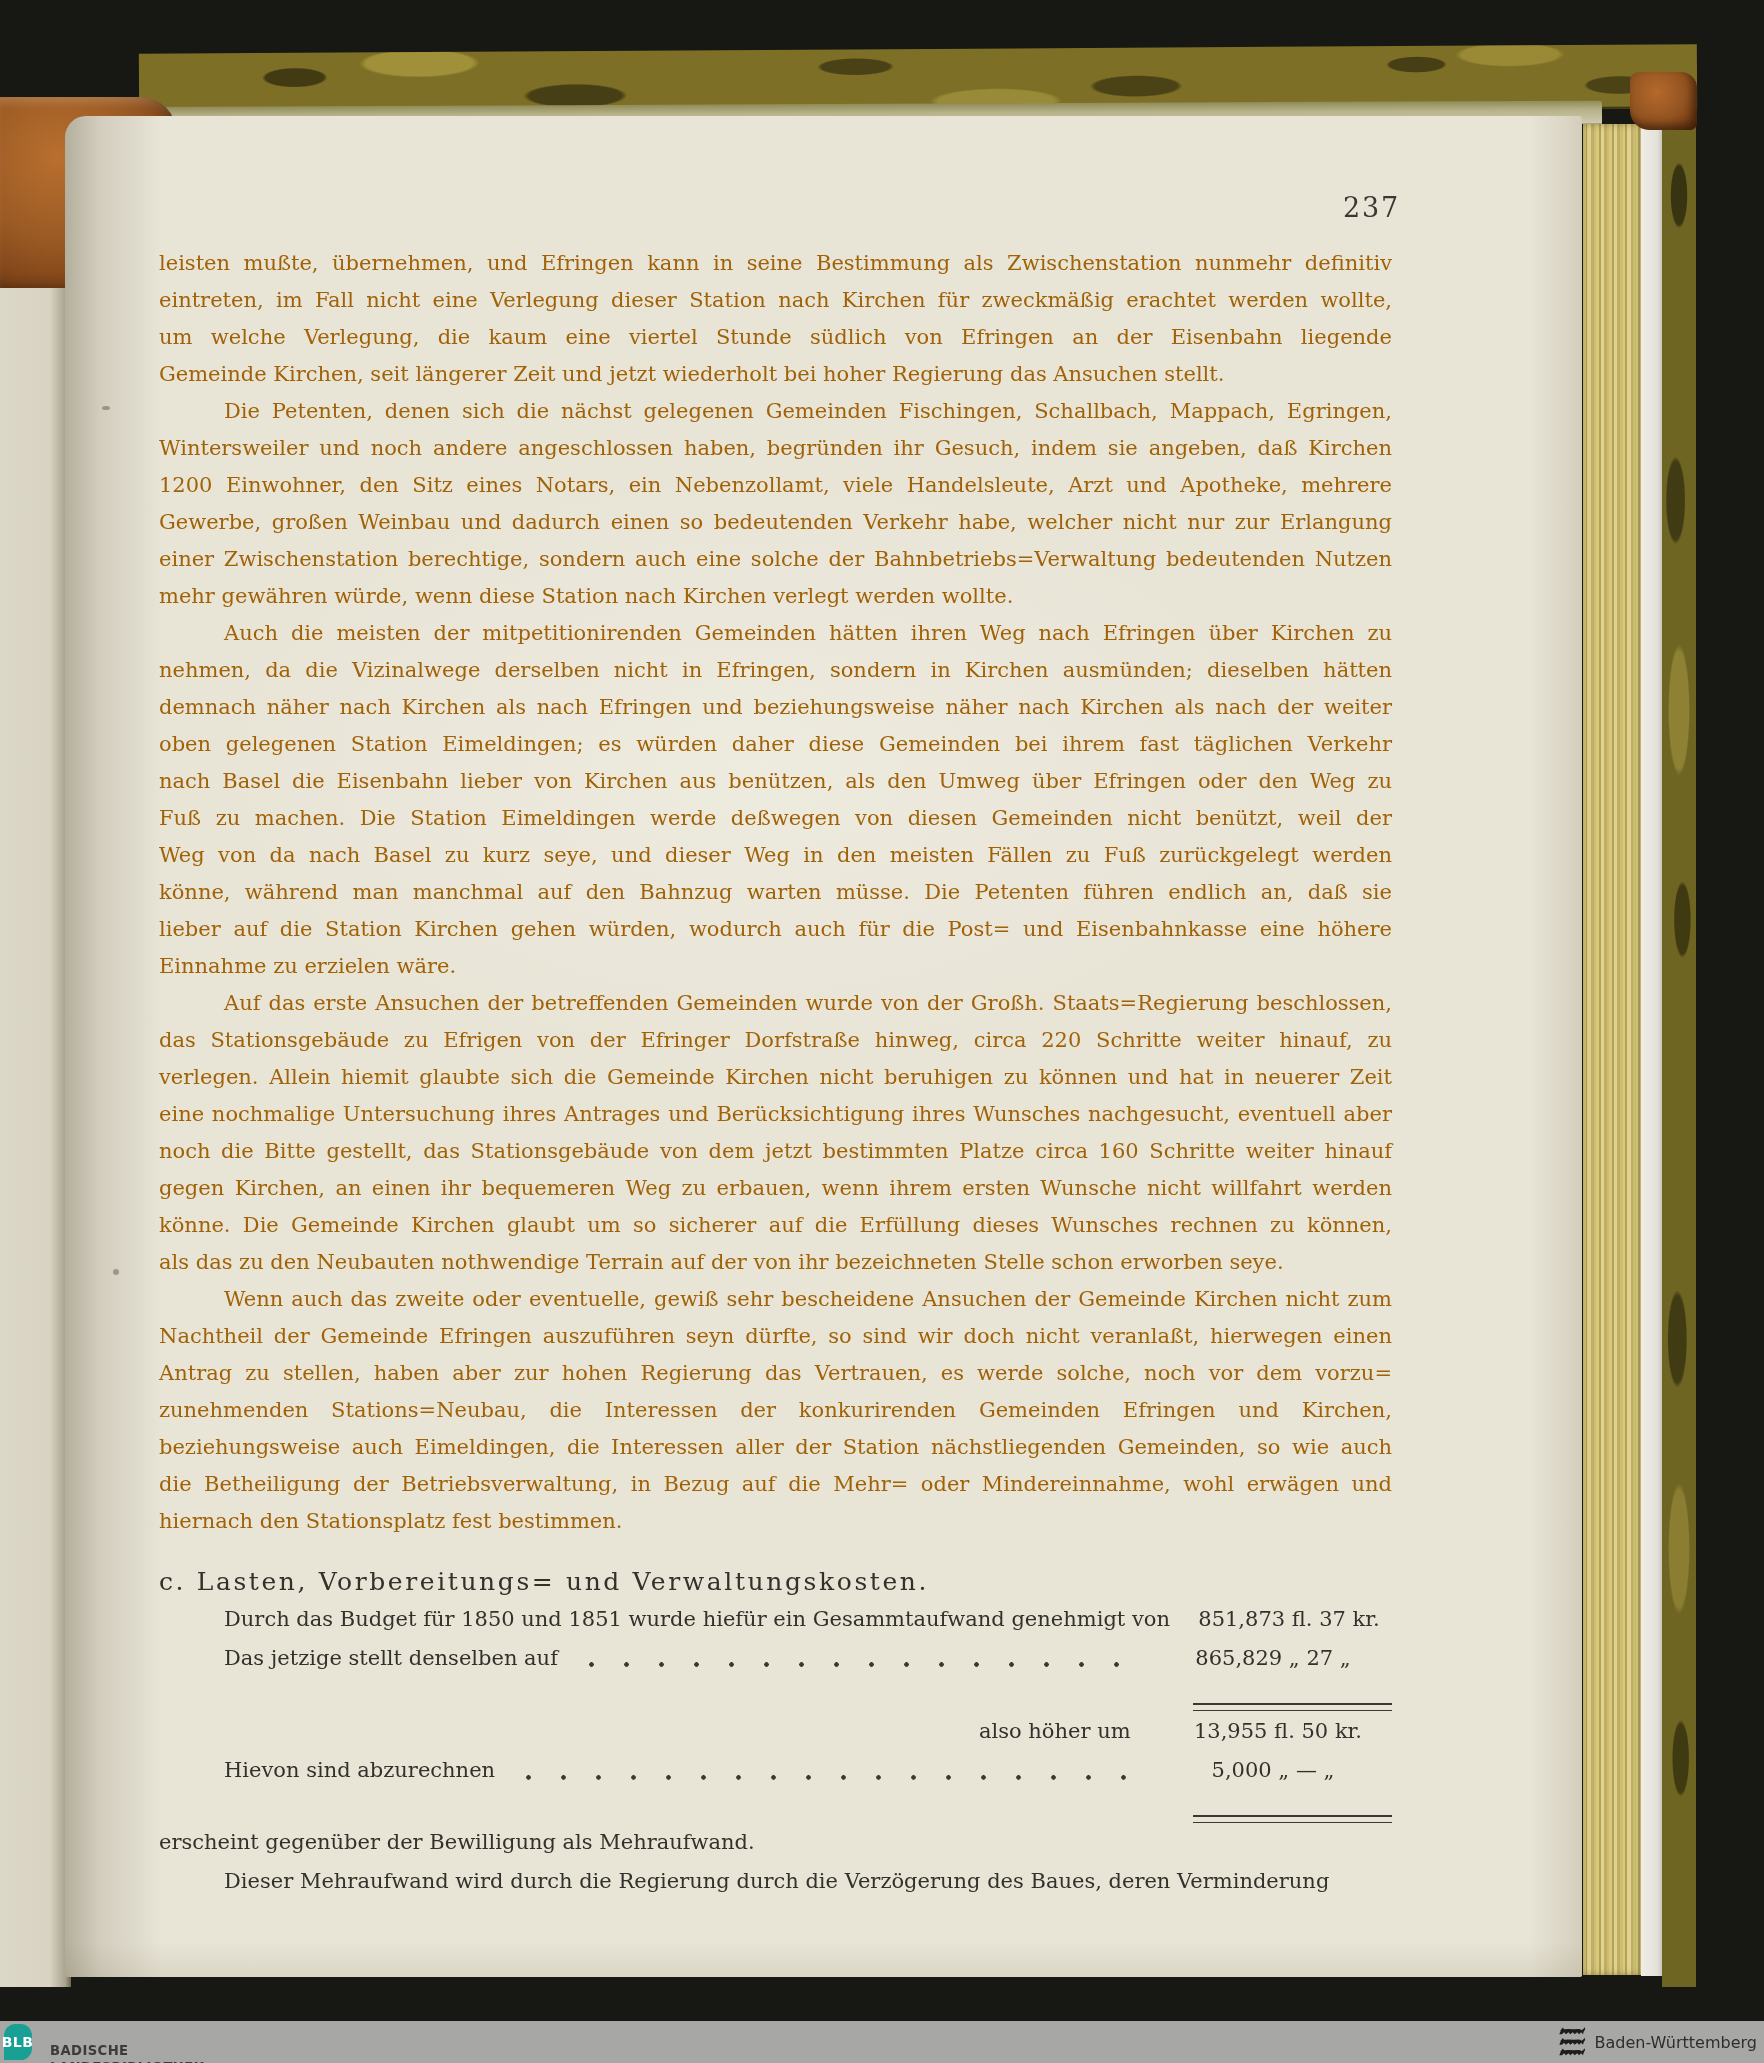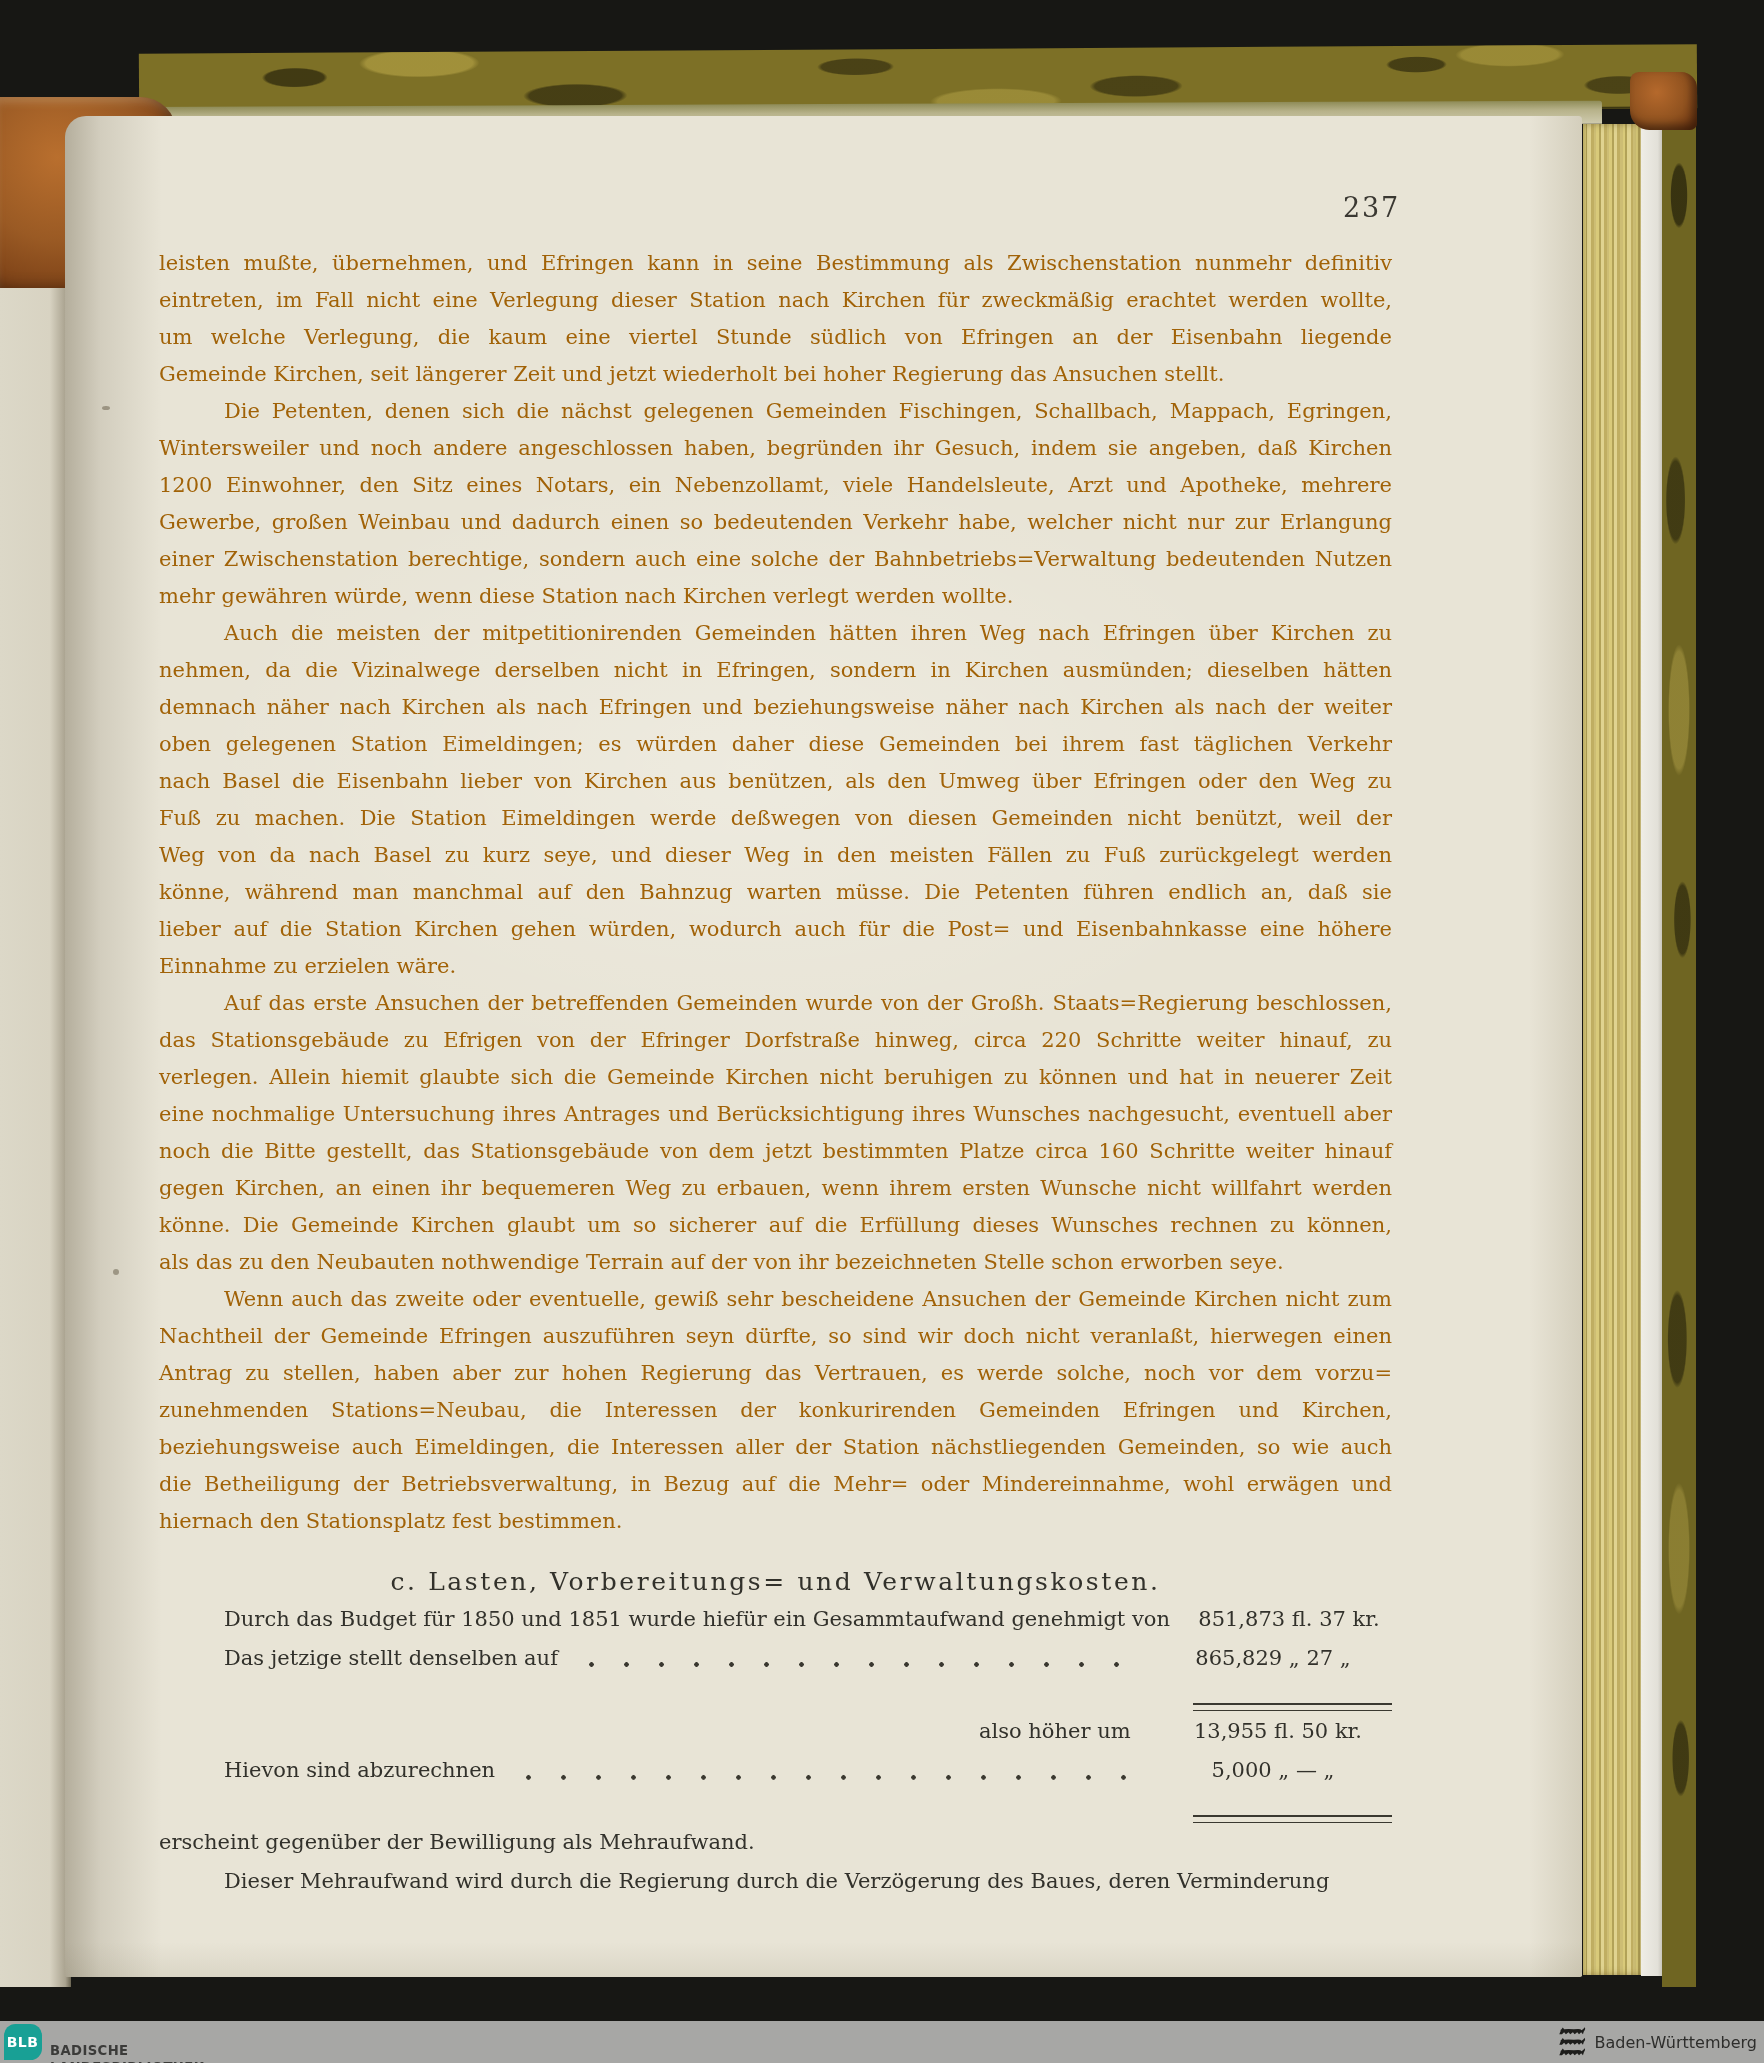--- a/index.html
+++ b/index.html
@@ -92,21 +92,21 @@
   }
   .text-line{
     height:37px;line-height:37px;white-space:nowrap;
     text-align:justify;text-align-last:justify;
     white-space:normal;overflow:visible;
   }
   .text-line.indent{padding-left:65px;}
   .text-line.pend{text-align-last:left;}
   .section-heading{
     position:absolute;left:159px;top:1567px;width:1233px;
-    text-align:center;font-size:25px;letter-spacing:2.6px;color:#32312b;
+    font-size:25px;letter-spacing:2.6px;color:#32312b;
   }
   #budget-block{
     position:absolute;left:159px;top:1600px;width:1233px;
     color:#32312b;font-size:21px;
   }
   .b-row{display:flex;align-items:baseline;height:39px;line-height:39px;}
   .b-row .spacer{flex:0 0 auto;}
   .b-row .label{flex:0 0 auto;white-space:nowrap;}
   .b-row .label.indent{padding-left:65px;}
   .b-row .leader{
@@ -124,21 +124,21 @@
   .b-text{height:39px;line-height:39px;white-space:nowrap;}
   .b-text.indent{padding-left:65px;}
 
   
   .footer-bar{
     position:absolute;left:0;top:2021px;width:1764px;height:42px;
     background:#a7a7a5;
     font-family:"DejaVu Sans","Liberation Sans",sans-serif;
   }
   .blb-badge{
-    position:absolute;left:3.5px;top:2.6px;width:38px;height:36px;
+    position:absolute;left:3.5px;top:2.6px;width:28px;height:36px;
     background:#18a095;border-radius:11.5px 11.5px 11.5px 0;
     color:#ffffff;font-weight:bold;font-size:14px;
     display:flex;align-items:center;justify-content:center;letter-spacing:0.4px;
   }
   .blb-name{
     position:absolute;left:50px;top:21px;
     color:#3b3b39;font-weight:bold;font-size:13.2px;line-height:17px;letter-spacing:0.4px;
   }
   .bw-group{
     position:absolute;right:7px;top:0;height:42px;display:flex;align-items:center;gap:8.8px;

